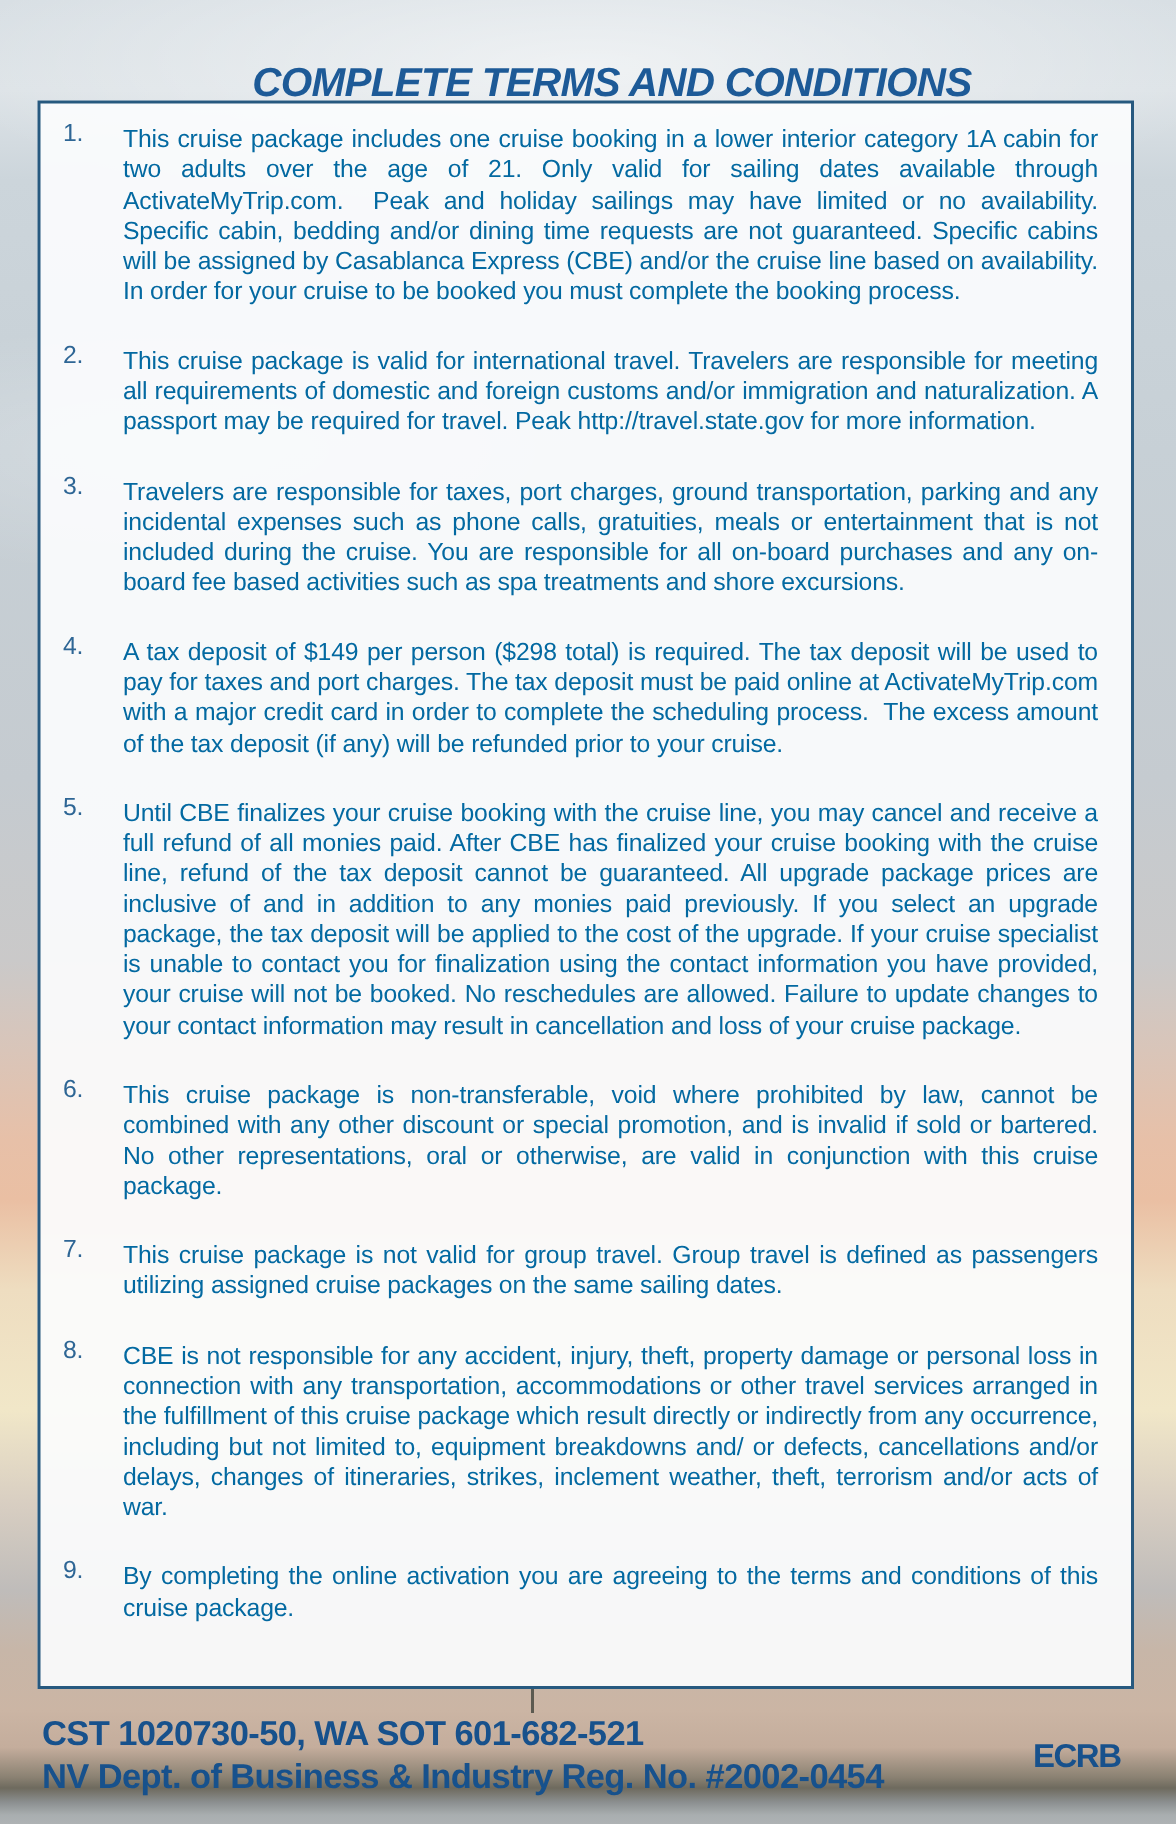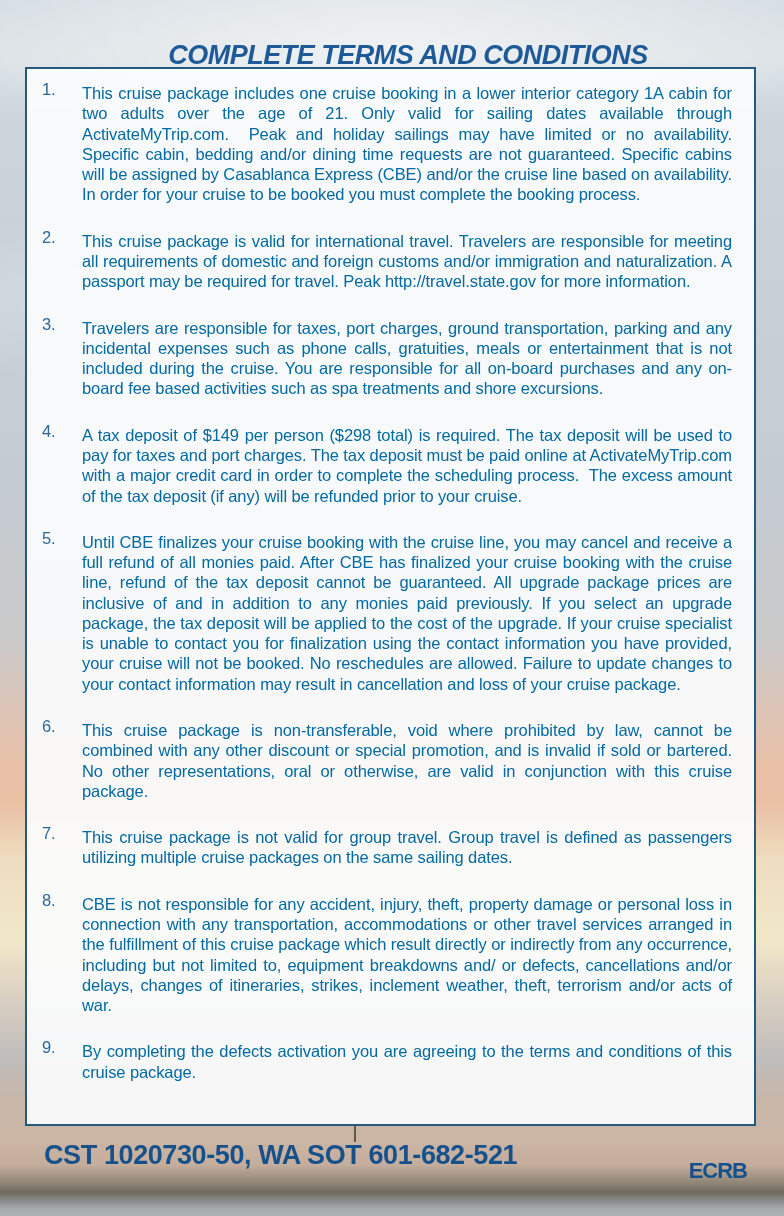--- a/index.html
+++ b/index.html
@@ -82,25 +82,24 @@
     width:2px;height:16px;
     background:#5c5a50;
   }
   .footer{
     position:absolute;
     left:28px;top:1141px;
     width:728px;
     color:#17518c;
   }
   .footer-line{
-    font-size:27px;
+    font-size:23px;
     font-weight:bold;
     letter-spacing:-0.4px;
     line-height:29px;
-    margin-left:16px;
   }
   .ecrb{
     position:absolute;
     right:37px;top:1158px;
     font-size:22px;
     font-weight:bold;
     letter-spacing:-1px;
     color:#17518c;
   }
 </style>
@@ -138,36 +137,37 @@
       <p class="term-text">Until CBE finalizes your cruise booking with the cruise line, you may cancel and receive a full refund of all monies paid. After CBE has finalized your cruise booking with the cruise line, refund of the tax deposit cannot be guaranteed. All upgrade package prices are inclusive of and in addition to any monies paid previously. If you select an upgrade package, the tax deposit will be applied to the cost of the upgrade. If your cruise specialist is unable to contact you for finalization using the contact information you have provided, your cruise will not be booked. No reschedules are allowed. Failure to update changes to your contact information may result in cancellation and loss of your cruise package.</p>
     </div>
 
     <div class="term-row">
       <span class="term-num">6.</span>
       <p class="term-text">This cruise package is non-transferable, void where prohibited by law, cannot be combined with any other discount or special promotion, and is invalid if sold or bartered. No other representations, oral or otherwise, are valid in conjunction with this cruise package.</p>
     </div>
 
     <div class="term-row">
       <span class="term-num">7.</span>
-      <p class="term-text">This cruise package is not valid for group travel. Group travel is defined as passengers utilizing multiple cruise packages on the same sailing dates.</p>
+      <p class="term-text">This cruise package is not valid for group travel. Group travel is defined as passengers utilizing assigned cruise packages on the same sailing dates.</p>
     </div>
 
     <div class="term-row">
       <span class="term-num">8.</span>
       <p class="term-text">CBE is not responsible for any accident, injury, theft, property damage or personal loss in connection with any transportation, accommodations or other travel services arranged in the fulfillment of this cruise package which result directly or indirectly from any occurrence, including but not limited to, equipment breakdowns and/ or defects, cancellations and/or delays, changes of itineraries, strikes, inclement weather, theft, terrorism and/or acts of war.</p>
     </div>
 
     <div class="term-row">
       <span class="term-num">9.</span>
-      <p class="term-text">By completing the defects activation you are agreeing to the terms and conditions of this cruise package.</p>
+      <p class="term-text">By completing the online activation you are agreeing to the terms and conditions of this cruise package.</p>
     </div>
 
   </div>
 
   <div class="beach-pole"></div>
 
   <div class="footer">
     <div class="footer-line">CST 1020730-50, WA SOT 601-682-521</div>
+    <div class="footer-line">NV Dept. of Business &amp; Industry Reg. No. #2002-0454</div>
   </div>
 
   <div class="ecrb">ECRB</div>
 
 </div>
 
 </body></html>

